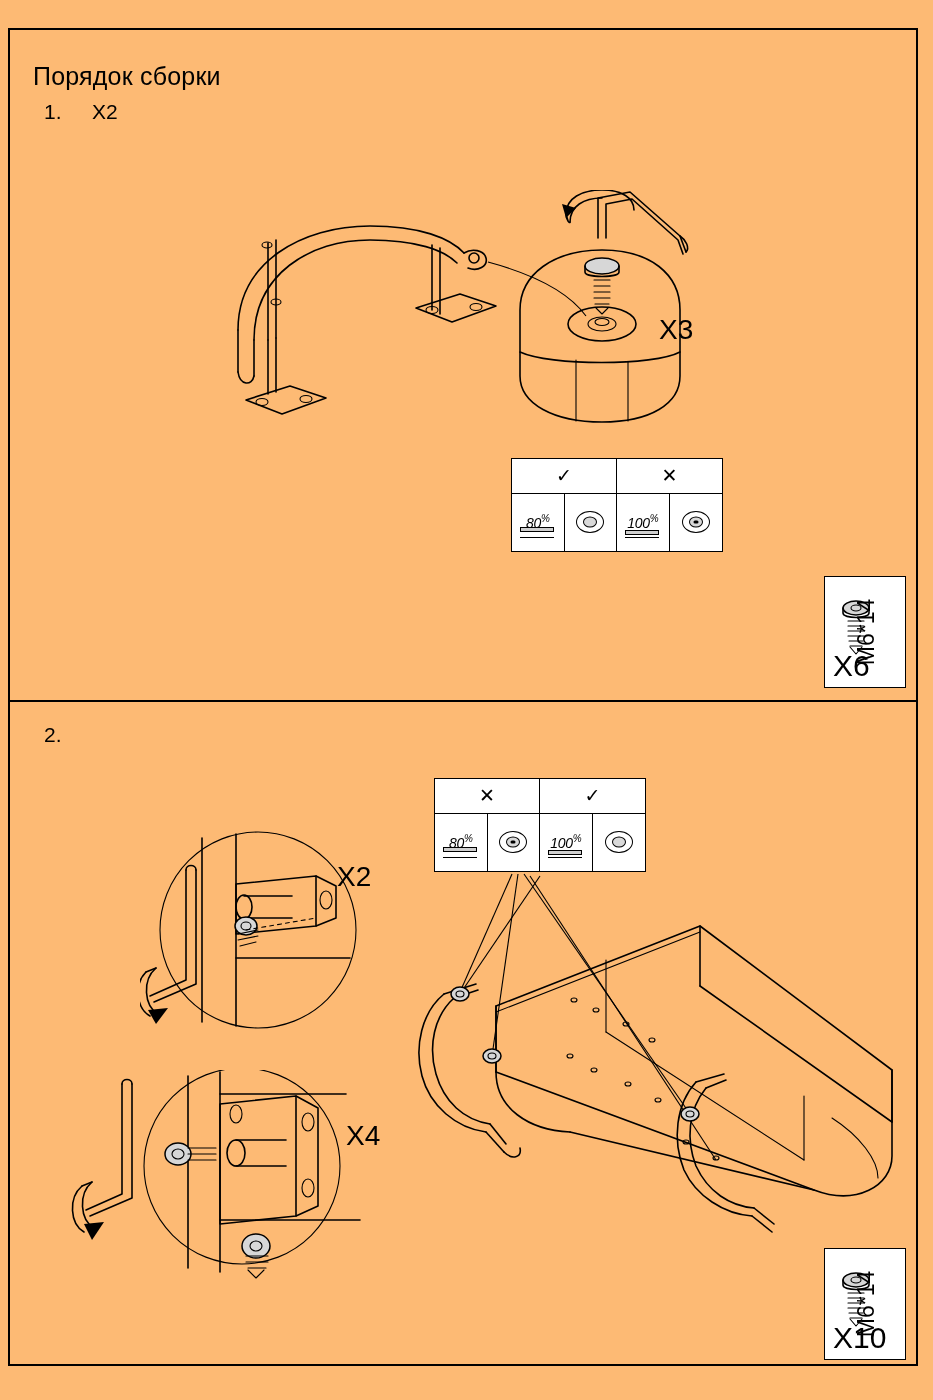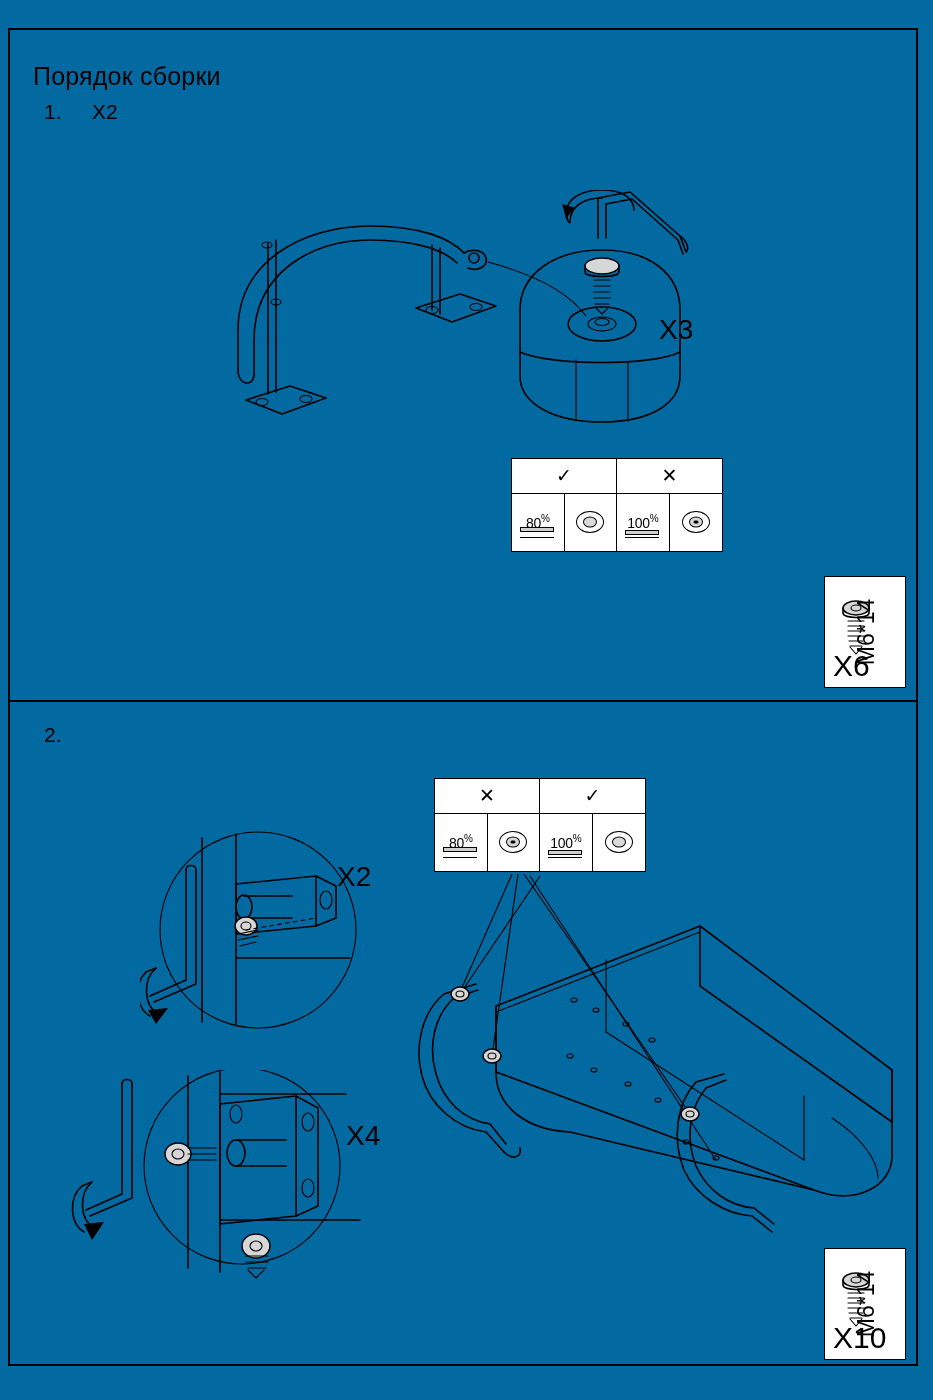--- a/index.html
+++ b/index.html
@@ -8,21 +8,21 @@
     background: #ffffff;
   }
   body {
     font-family: "Liberation Sans", sans-serif;
     color: #000000;
   }
   #page {
     position: relative;
     width: 933px;
     height: 1400px;
-    background: #0369a1;
+    background: #fdba74;
     overflow: hidden;
   }
   .frame {
     position: absolute;
     left: 8px;
     top: 28px;
     width: 910px;
     height: 1338px;
     border: 2px solid #000;
     box-sizing: border-box;
@@ -69,20 +69,21 @@
     background: #fff;
   }
   .cmp .row-top {
     display: flex;
     height: 34px;
     border-bottom: 1.6px solid #000;
   }
   .cmp .row-bot {
     display: flex;
     height: 58px;
+    font-style: italic;
   }
   .cmp .cell {
     display: flex;
     align-items: center;
     justify-content: center;
     box-sizing: border-box;
     position: relative;
   }
   .cmp .row-top .cell { width: 50%; font-size: 19px; }
   .cmp .row-top .cell:first-child { border-right: 1.6px solid #000; }

